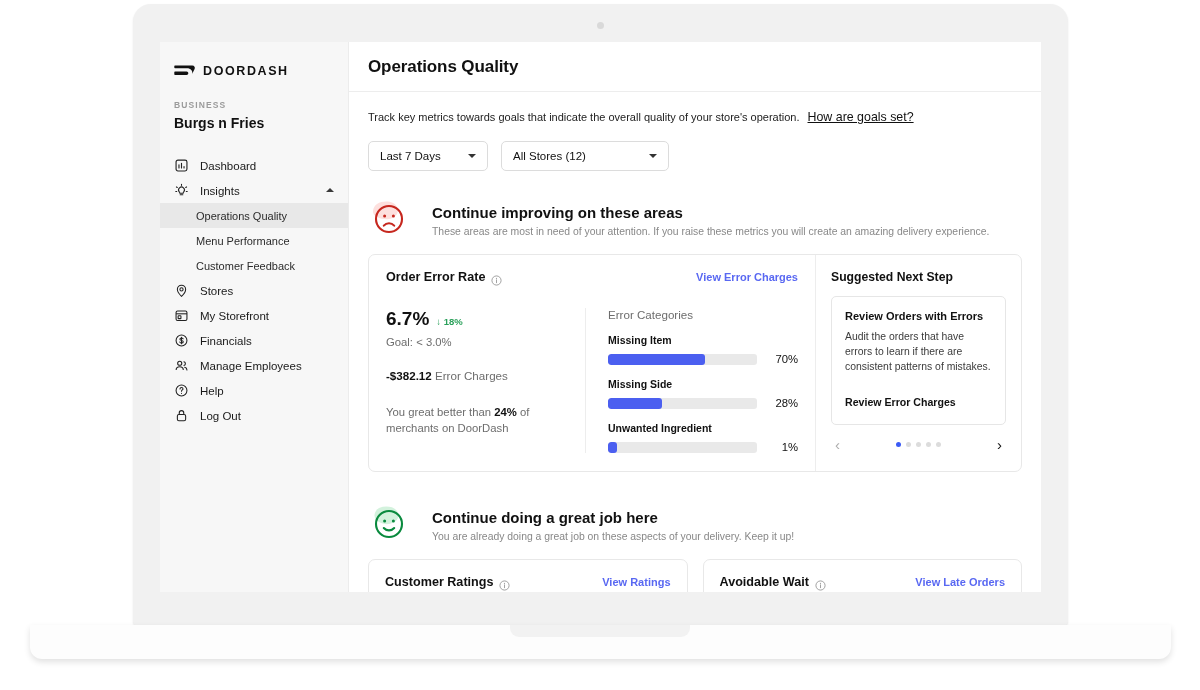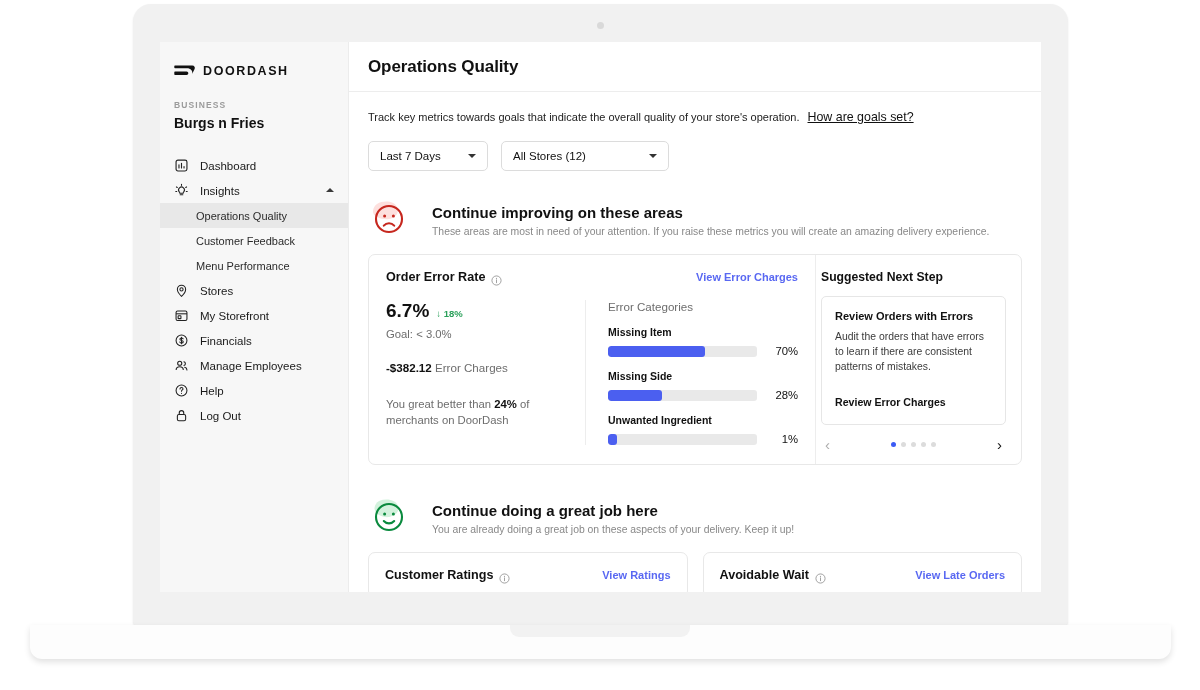--- a/index.html
+++ b/index.html
@@ -124,29 +124,29 @@
   .banner-sub { font-size: 10.4px; color: #888; margin-top: 5px; }
 
   
   .card {
     margin-top: 14px; border: 1px solid #e8e8e8; border-radius: 7px;
     background: #fff; display: flex;
   }
   .card-left { flex: 1 1 auto; padding: 15px 17px 18px 17px; }
   .card-right {
     flex: 0 0 206px; border-left: 1px solid #ededed;
-    padding: 15px 15px 12px 5px;
+    padding: 15px 15px 12px 15px;
   }
   .card-head { display: flex; align-items: center; justify-content: space-between; }
   .card-title-wrap { display: flex; align-items: center; gap: 6px; }
   .card-title { font-size: 12.6px; font-weight: bold; color: #111; }
   .info-ico { width: 11px; height: 11px; display: block; }
   .link-blue { font-size: 11px; color: #5968f2; cursor: pointer; font-weight: 700; }
 
-  .card-cols { display: flex; margin-top: 16px; }
+  .card-cols { display: flex; margin-top: 24px; }
   .metric-col { flex: 0 0 200px; border-right: 1px solid #ededed; padding-right: 14px; }
   .cat-col { flex: 1 1 auto; padding-left: 22px; }
 
   .big-row { display: flex; align-items: baseline; gap: 7px; }
   .big-val { font-size: 19px; font-weight: bold; color: #111; }
   .delta { font-size: 9.5px; color: #2aa05a; font-weight: bold; }
   .goal { font-size: 11.3px; color: #6d6d6d; margin-top: 6px; }
   .charges { margin-top: 21px; font-size: 11.6px; color: #6d6d6d; }
   .charges b { color: #111; }
   .better { margin-top: 22px; font-size: 11.3px; color: #6d6d6d; line-height: 1.45; }
@@ -237,24 +237,24 @@
             </svg>
           </span>
           <span class="nav-label">Insights</span>
           <span class="chev-up"></span>
         </div>
 
         <div class="nav-sub active">
           <span>Operations Quality</span>
         </div>
         <div class="nav-sub">
+          <span>Menu Performance</span>
+        </div>
+        <div class="nav-sub">
           <span>Customer Feedback</span>
-        </div>
-        <div class="nav-sub">
-          <span>Menu Performance</span>
         </div>
 
         <div class="nav-item">
           <span class="ico">
             <svg viewBox="0 0 16 16" width="15" height="15" fill="none" stroke="#222" stroke-width="1.15">
               <path d="M8 14.2s4.4-4.1 4.4-7.4A4.4 4.4 0 0 0 3.6 6.8c0 3.3 4.4 7.4 4.4 7.4z"></path>
               <circle cx="8" cy="6.8" r="1.7"></circle>
             </svg>
           </span>
           <span class="nav-label">Stores</span>

